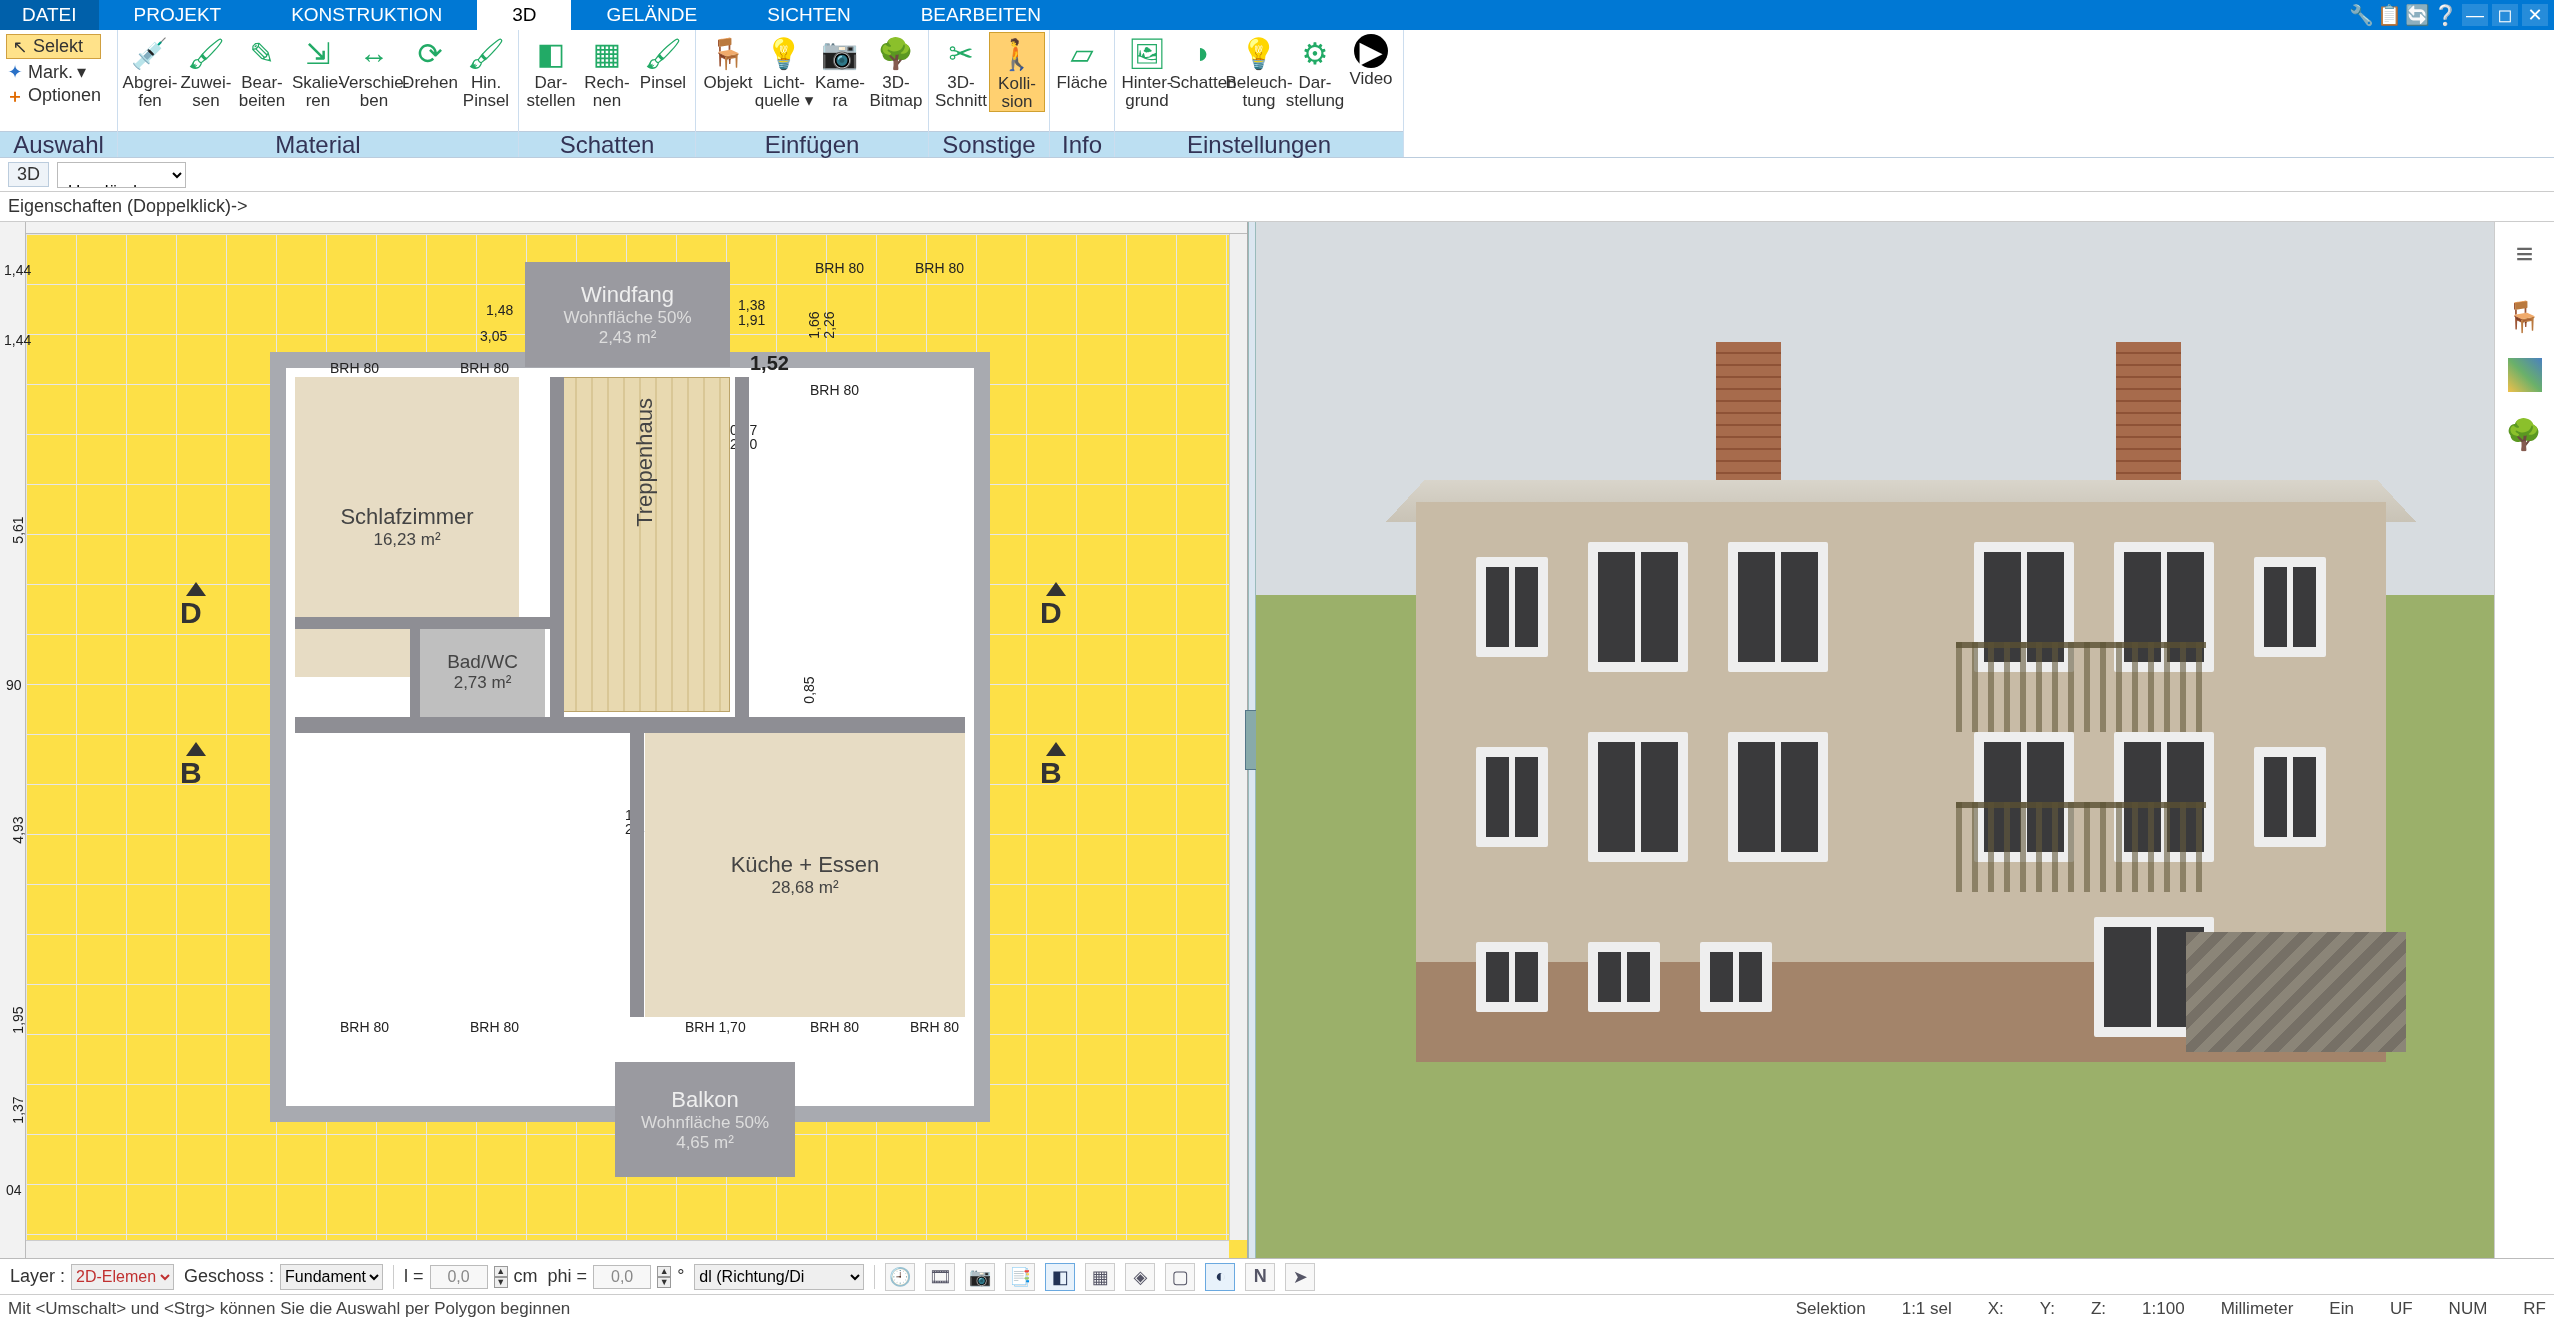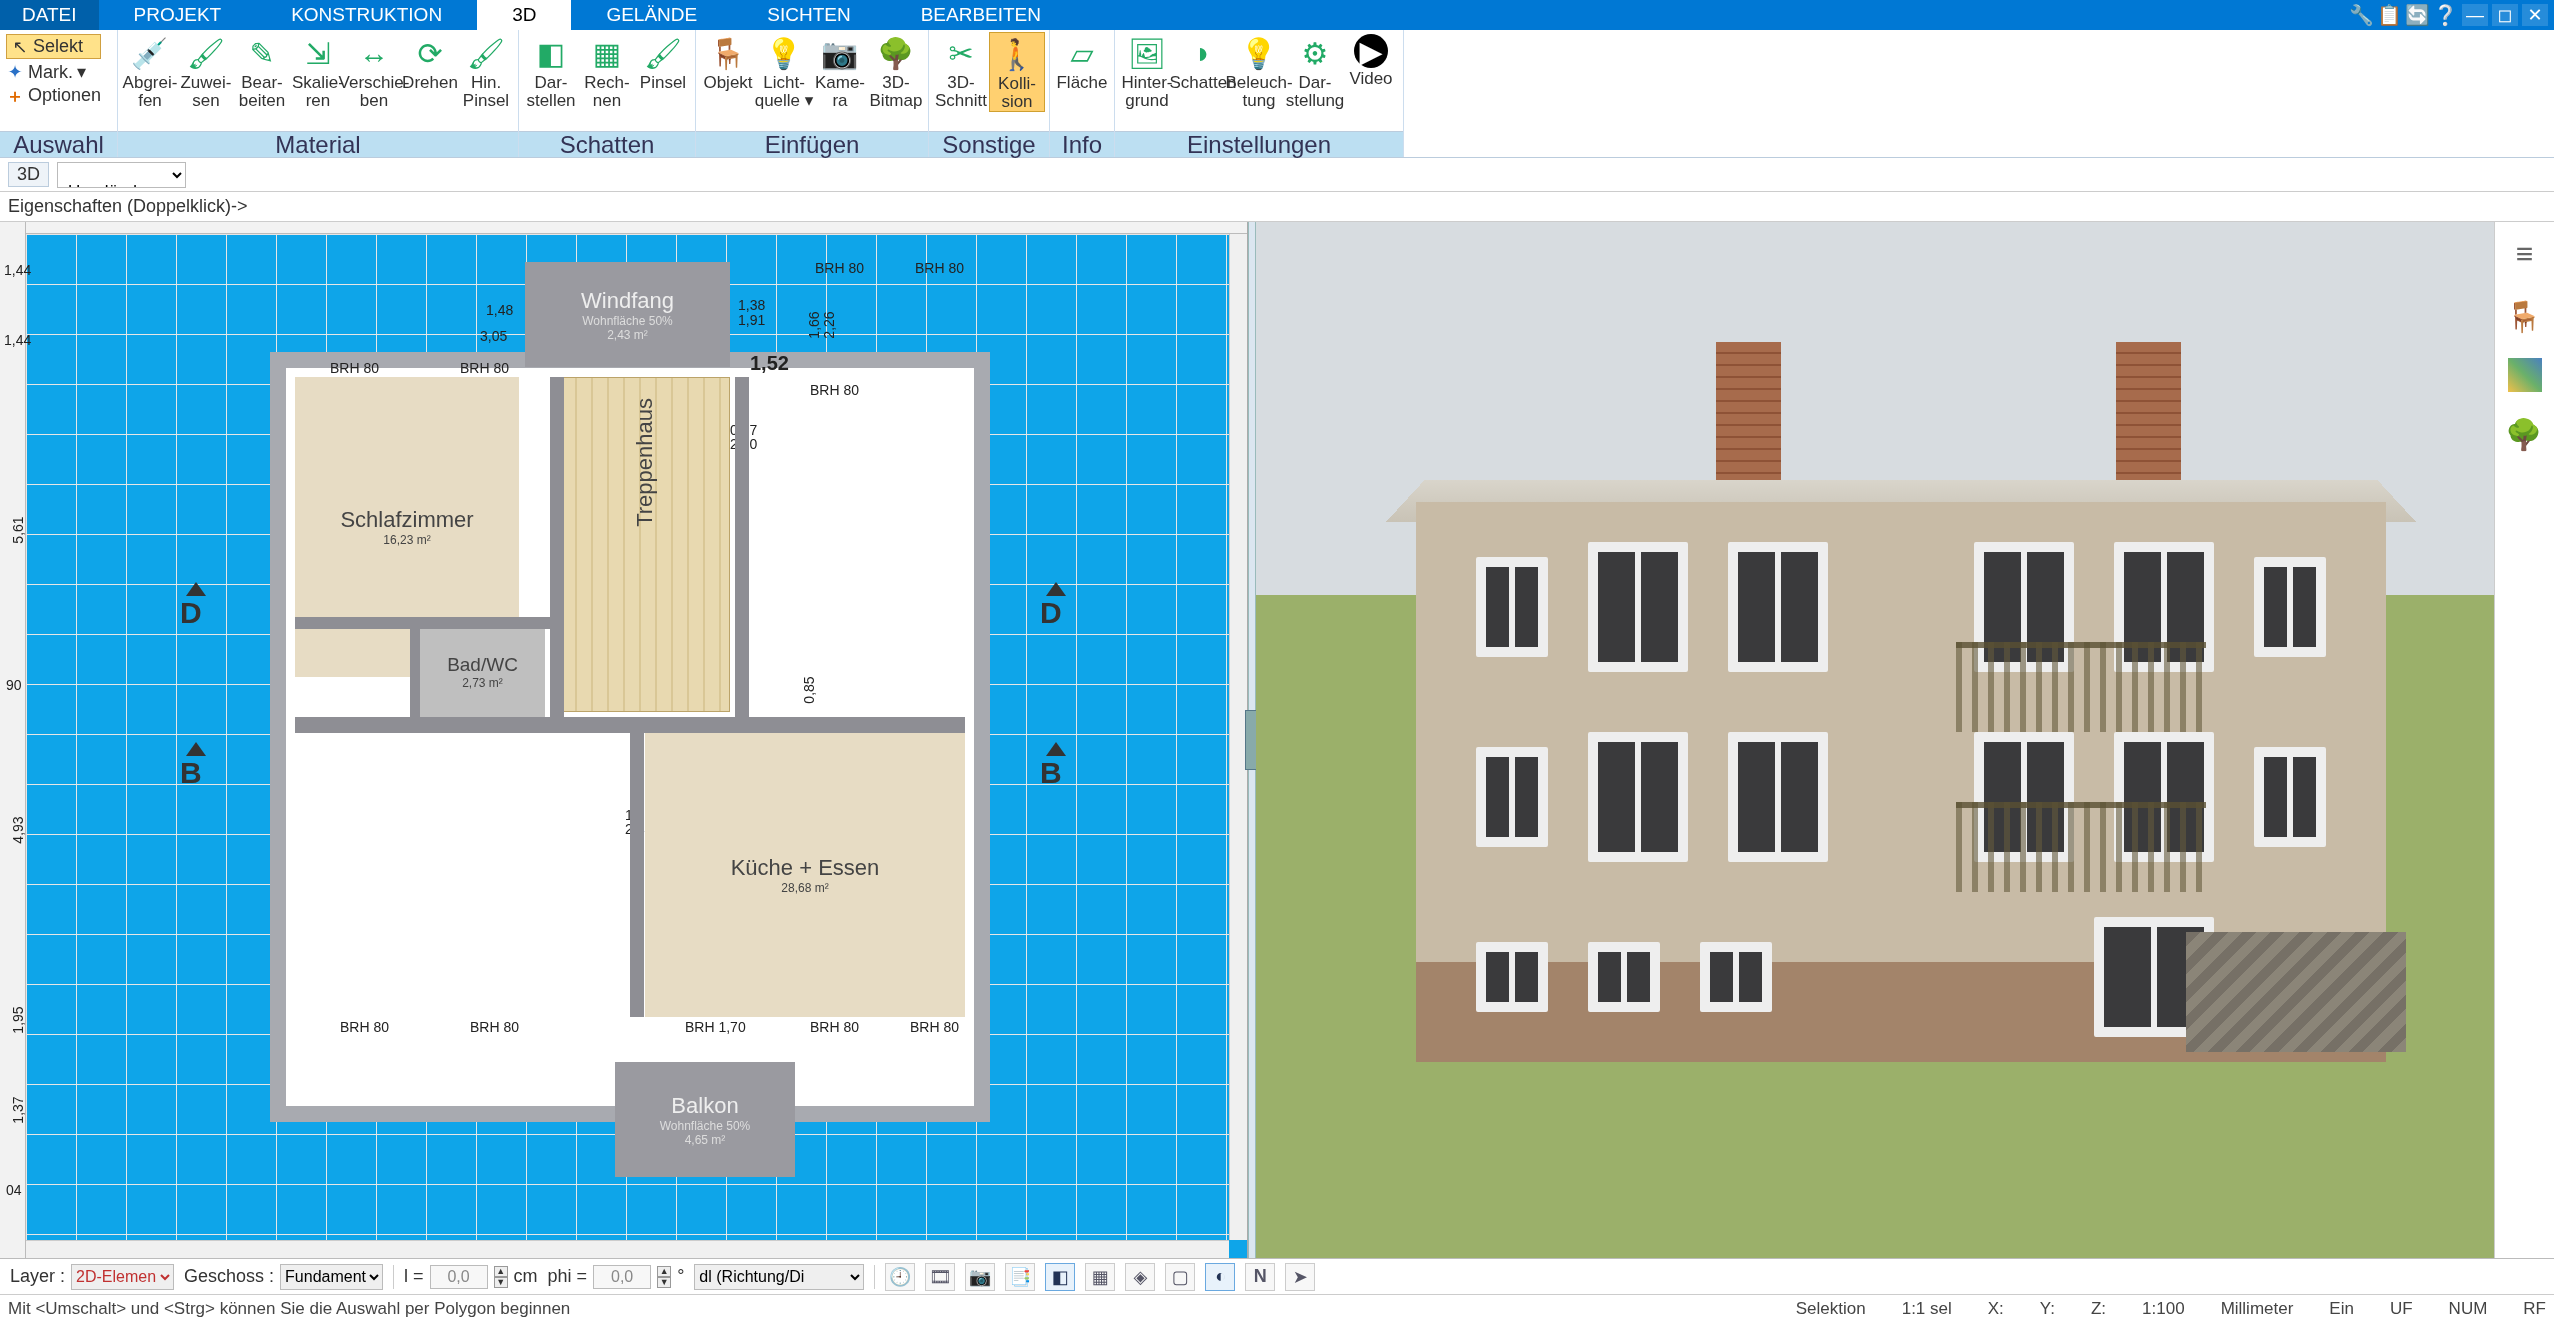--- a/index.html
+++ b/index.html
@@ -35,36 +35,36 @@
 .subbar .tag3d { background: #eef3f8; border: 1px solid #bcd; padding: 1px 8px; }
 .subbar select, .subbar .selbox { border: 1px solid #bbb; background: #fff; height: 26px; font-size: 17px; padding: 18px 22px 0 6px; appearance: auto; }
 
 
 .propbar { height: 30px; border-bottom: 1px solid #ccc; display:flex; align-items: center; padding: 0 8px; font-size: 18px; color:#333;}
 
 
 .main { display: flex; height: calc(1322px - 30px - 128px - 34px - 30px - 36px - 28px); }
 
 
-.view2d { flex: 0 0 1248px; position: relative; background: #0ea5e9; overflow: hidden; border-right: 1px solid #aaa; }
+.view2d { flex: 0 0 1248px; position: relative; background: #fde047; overflow: hidden; border-right: 1px solid #aaa; }
 .ruler-left { position: absolute; left: 0; top: 0; width: 26px; height: 100%; background: #f2f2f2; border-right: 1px solid #bbb; }
 .ruler-top { position: absolute; left: 26px; top: 0; right: 0; height: 12px; background: #f2f2f2; border-bottom: 1px solid #bbb; }
 .grid { position: absolute; left: 26px; top: 12px; right: 0; bottom: 0;
   background-image: repeating-linear-gradient(#e6e6e6 0 1px, transparent 1px 50px),
                     repeating-linear-gradient(90deg, #e6e6e6 0 1px, transparent 1px 50px); }
 
 .plan { position: absolute; left: 270px; top: 40px; width: 730px; height: 920px; }
 .outer { position: absolute; left: 0; top: 90px; width: 720px; height: 770px; background: #a8aab0; }
 .outer:before { content:""; position:absolute; left:16px; top:16px; right:16px; bottom:16px; background:#fff; }
 
 
 .room { position: absolute; background: #e7dcc4; display:flex; flex-direction:column; align-items:center; justify-content:center; font-size: 18px; color:#444; text-align:center; }
 .room.tile { background: #bfbfbf; }
 .room .rn { font-size: 22px; font-weight: 500; }
-.room .ra { font-size: 12px; }
+.room .ra { font-size: 17px; }
 .windfang { left: 255px; top: 0; width: 205px; height: 105px; background:#9a9aa0; }
 .schlaf { left: 25px; top: 115px; width: 224px; height: 300px; }
 .arbeit { left: 480px; top: 115px; width: 215px; height: 300px; }
 .treppe { left: 290px; top: 115px; width: 170px; height: 335px; background: repeating-linear-gradient(90deg,#e8d9b0 0 14px,#d9c796 14px 16px); border:1px solid #bba369;}
 .bad { left: 150px; top: 365px; width: 125px; height: 90px; background:#c9c9cc; }
 .wohn { left: 25px; top: 470px; width: 335px; height: 285px; }
 .kueche { left: 375px; top: 470px; width: 320px; height: 285px; }
 .balkon { left: 345px; top: 800px; width: 180px; height: 115px; background:#9a9aa0; }
 .iwall { position:absolute; background:#8e8e94; }
 

